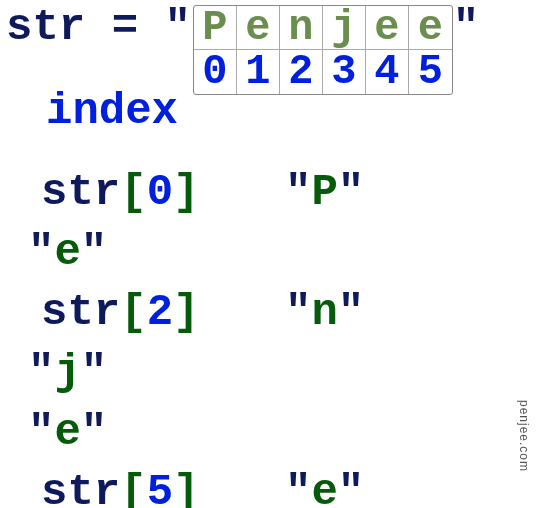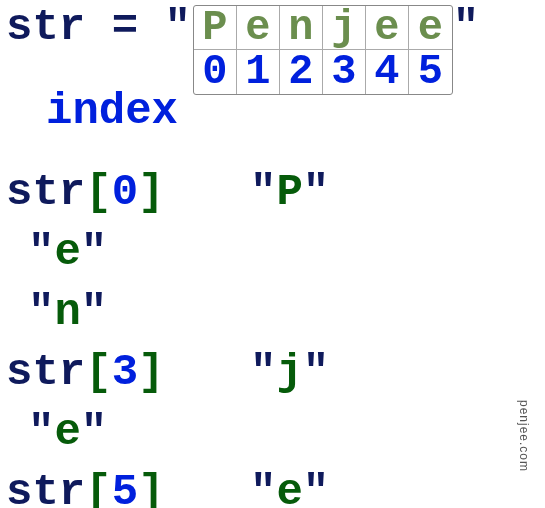--- a/index.html
+++ b/index.html
@@ -63,20 +63,21 @@
       padding-left: 6px;
     }
     .lookup {
       font-size: 44px;
       line-height: 60px;
       white-space: nowrap;
       display: flex;
     }
     .lookup .left {
       width: 222px;
+      margin-left: 35px;
     }
     .lookup .right {
       padding-left: 22px;
     }
     .bracket { color: #065b0a; }
     .quote { color: #0f1a5c; }
 
     .watermark {
       position: absolute;
       right: 14px;
@@ -124,24 +125,24 @@
 
 <div class="lookup-section">
   <div class="lookup">
     <div class="left"><span class="c-navy">str</span><span class="bracket">[</span><span class="c-blue">0</span><span class="bracket">]</span></div>
     <div class="right"><span class="quote">"</span><span class="c-darkgreen">P</span><span class="quote">"</span></div>
   </div>
   <div class="lookup">
     <div class="right"><span class="quote">"</span><span class="c-darkgreen">e</span><span class="quote">"</span></div>
   </div>
   <div class="lookup">
+    <div class="left"><span class="c-navy">str</span><span class="bracket">[</span><span class="c-blue">2</span><span class="bracket">]</span></div>
     <div class="right"><span class="quote">"</span><span class="c-darkgreen">n</span><span class="quote">"</span></div>
   </div>
   <div class="lookup">
-    <div class="left"><span class="c-navy">str</span><span class="bracket">[</span><span class="c-blue">3</span><span class="bracket">]</span></div>
     <div class="right"><span class="quote">"</span><span class="c-darkgreen">j</span><span class="quote">"</span></div>
   </div>
   <div class="lookup">
     <div class="right"><span class="quote">"</span><span class="c-darkgreen">e</span><span class="quote">"</span></div>
   </div>
   <div class="lookup">
     <div class="left"><span class="c-navy">str</span><span class="bracket">[</span><span class="c-blue">5</span><span class="bracket">]</span></div>
     <div class="right"><span class="quote">"</span><span class="c-darkgreen">e</span><span class="quote">"</span></div>
   </div>
 </div>

